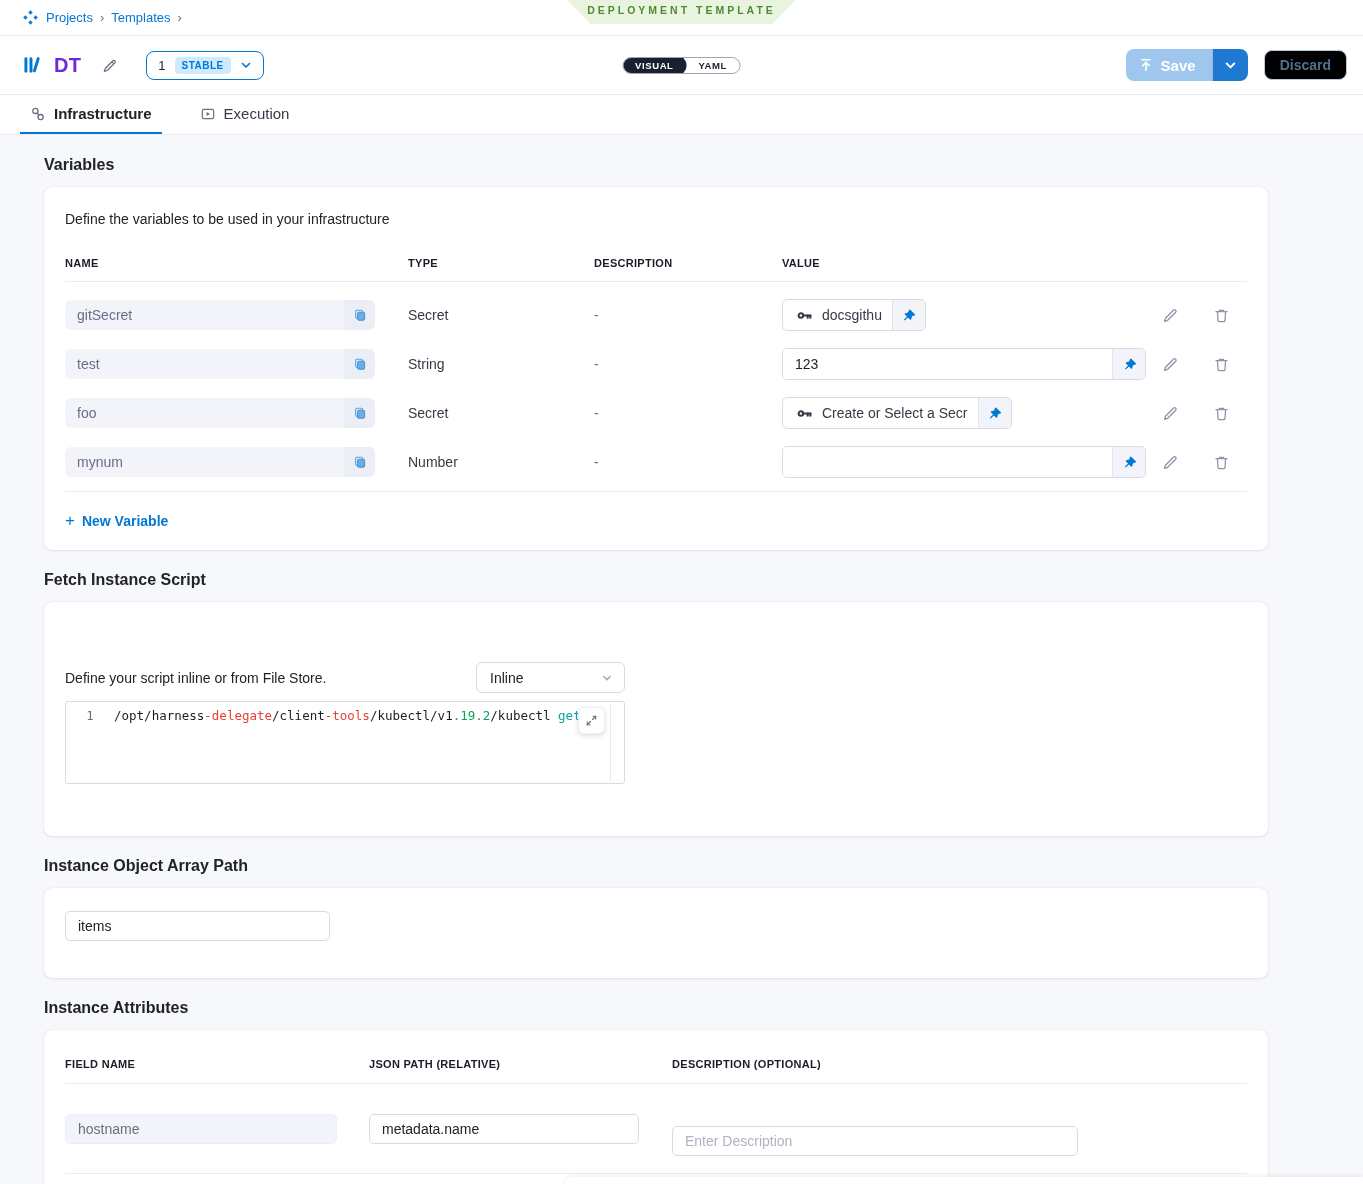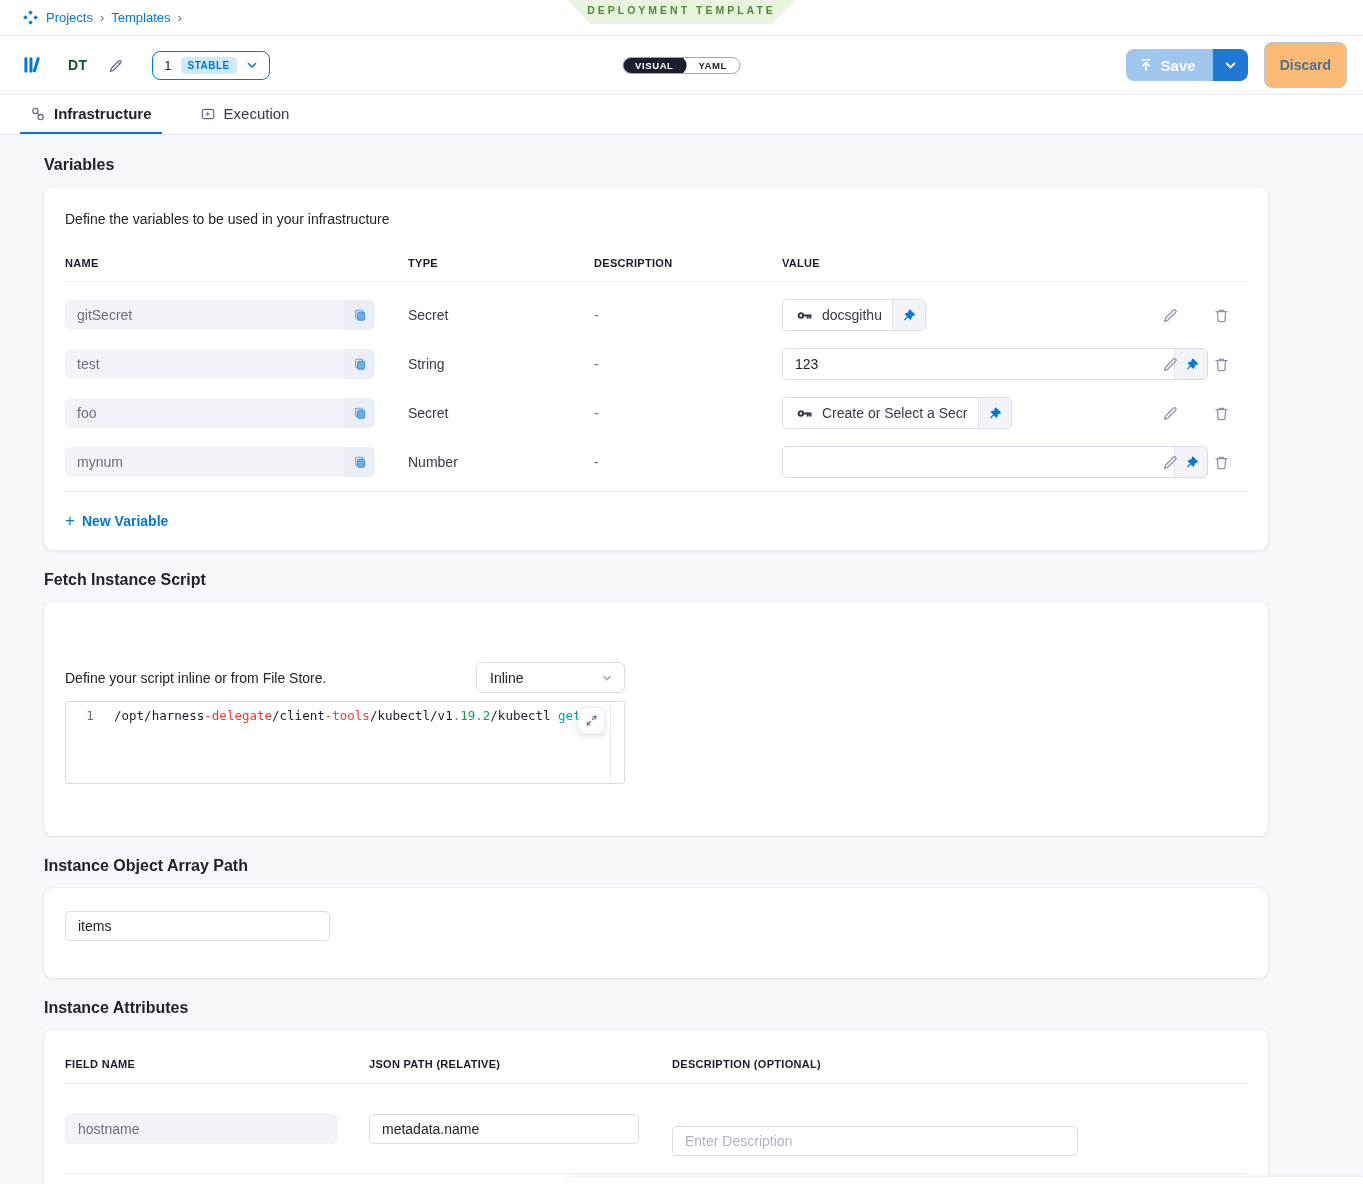--- a/index.html
+++ b/index.html
@@ -27,21 +27,21 @@
     font-size:10.5px; font-weight:bold; letter-spacing:3px; color:#4f8b2e;
     padding-bottom:4px;
   }
 
   
   .appheader {
     height:59px; background:#fff; border-bottom:1px solid #ebecf3;
     display:flex; align-items:center; padding:0 16px 0 22px; position:relative;
   }
   .title-group { display:flex; align-items:center; }
-  .page-title { font-size:14px; font-weight:bold; color:#14532d; margin-left:24px; letter-spacing:.3px; }
+  .page-title { font-size:20px; font-weight:bold; color:#6d28d9; margin-left:10px; letter-spacing:.3px; }
   .edit-title-btn { margin-left:18px; background:none; border:none; cursor:pointer; padding:2px; }
   .version-box {
     margin-left:26px; display:flex; align-items:center; gap:9px;
     border:1px solid #0278d5; border-radius:8px; height:29px; padding:0 11px;
     background:#fff; cursor:pointer; font-size:13px;
   }
   .version-num { color:#22222a; }
   .stable-badge {
     background:#cdeaff; color:#0278d5; font-size:10px; font-weight:bold;
     letter-spacing:.5px; border-radius:4px; padding:3px 7px;
@@ -58,21 +58,21 @@
   .save-split { display:flex; height:32px; border-radius:8px; overflow:hidden; }
   .save-main {
     background:#9fc6ec; color:#fff; border:none; font-size:15px; font-weight:bold;
     display:flex; align-items:center; gap:8px; padding:0 16px 0 13px; cursor:pointer;
   }
   .save-caret {
     background:#1f78d1; border:none; width:36px; display:flex; align-items:center;
     justify-content:center; cursor:pointer; border-left:1px solid #8fbde8;
   }
   .discard-btn {
-    margin-left:16px; height:46px; padding:0 15px; background:#fdba74;
+    margin-left:16px; height:30px; padding:0 15px; background:#000000;
     border:1px solid #b7c9da; border-radius:8px; color:#51708f;
     font-size:14px; font-weight:600; cursor:pointer;text-align:right;
   }
 
   
   .tabsbar {
     height:40px; background:#fff; border-bottom:1px solid #ebecf3;
     display:flex; align-items:stretch; padding-left:20px;
   }
   .tab {
@@ -112,21 +112,21 @@
     display:flex; align-items:center; height:32px; border:1px solid #d9dae5;
     border-radius:5px; background:#fff; cursor:pointer; overflow:hidden; width:max-content; max-width:375px;
   }
   .chip-main { display:flex; align-items:center; gap:9px; padding:0 10px 0 13px; min-width:0; }
   .chip-text { font-size:14px; color:#383946; white-space:nowrap; overflow:hidden; }
   .chip-1 .chip-text { max-width:68px; }
   .pin-seg {
     height:100%; width:33px; display:flex; align-items:center; justify-content:center;
     background:#f3f3fa; border:none; border-left:1px solid #e2e3ec; cursor:pointer; flex:none;
   }
-  .value-field { display:flex; width:426px; height:32px; border:1px solid #d9dae5; border-radius:5px; background:#fff; overflow:hidden; }
+  .value-field { display:flex; width:364px; height:32px; border:1px solid #d9dae5; border-radius:5px; background:#fff; overflow:hidden; }
   .value-input { flex:1; border:none; outline:none; padding:0 12px; font-size:14px; color:#22222a;
     font-family:"Liberation Sans", sans-serif; min-width:0; }
   .row-actions { display:flex; justify-content:flex-end; gap:30px; padding-right:15px; }
   .icon-btn { background:none; border:none; cursor:pointer; padding:2px; }
   .vars-footer-divider { border-bottom:1px solid #ebecf3; margin-top:13px; }
   .add-link {
     display:inline-flex; align-items:center; gap:7px; margin-top:20px;
     color:#0278d5; font-size:14px; font-weight:600; cursor:pointer; background:none; border:none;
     font-family:"Liberation Sans", sans-serif;
   }

